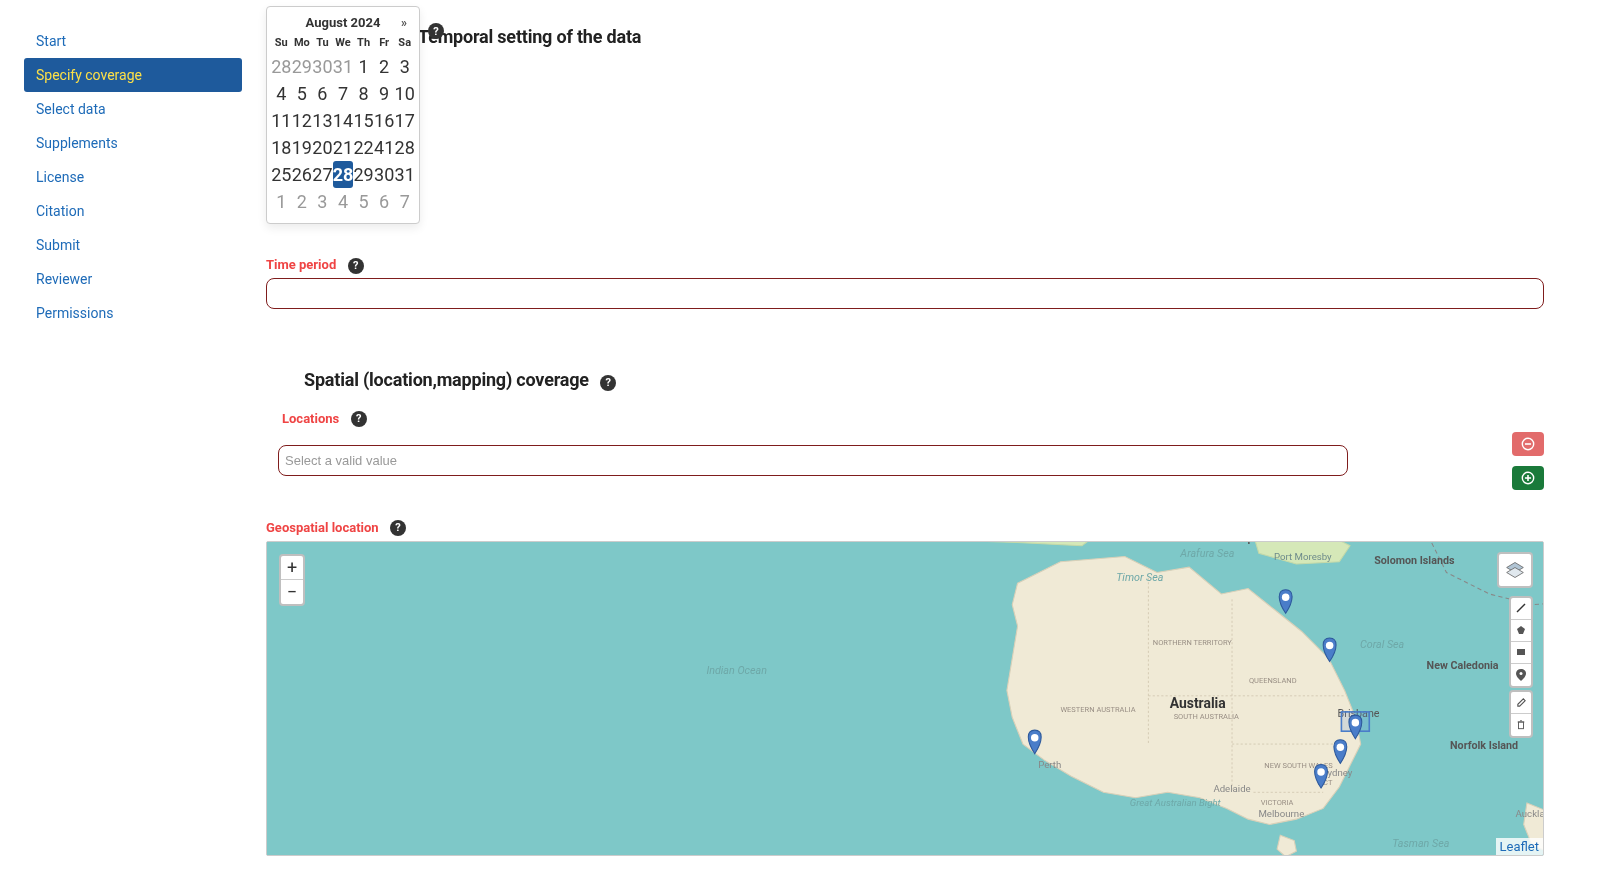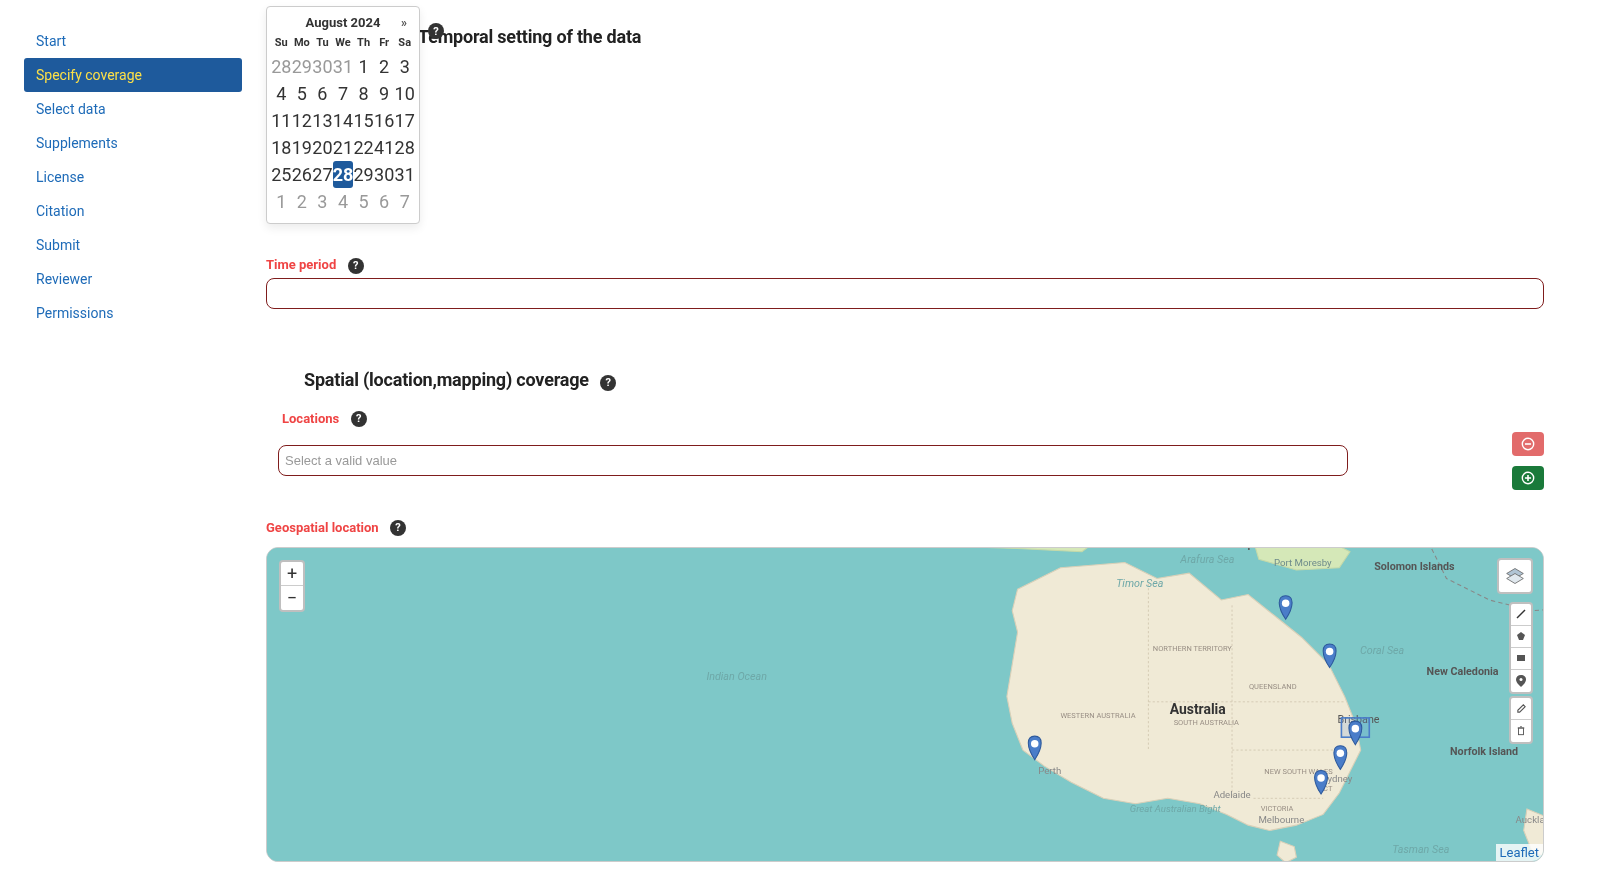--- a/index.html
+++ b/index.html
@@ -36,21 +36,21 @@
 .dp-head { display:flex; align-items:center; justify-content:center; position:relative; padding:2px 0 4px; }
 .dp-head .dp-title { font-weight:700; font-size:13px; }
 .dp-head .dp-next { position:absolute; right:8px; cursor:pointer; font-weight:700; color:#555; }
 .dp-grid { display:grid; grid-template-columns: repeat(7, 1fr); text-align:center; }
 .dp-dow { font-weight:700; font-size:11px; color:#333; padding:2px 0 4px; }
 .dp-cell { font-size:18px; padding:3px 0; color:#333; cursor:pointer; border-radius:3px; }
 .dp-cell.other { color:#999; }
 .dp-cell.selected { background:#1e5a9c; color:#fff; font-weight:700; }
 
 
-.map-wrap { position:relative; width:100%; height:315px; border:1px solid #ccc; border-radius:12px; overflow:hidden; background:#7ec8c8; margin-top:6px; }
+.map-wrap { position:relative; width:100%; height:315px; border:1px solid #ccc; border-radius:2px; overflow:hidden; background:#7ec8c8; }
 .map-svg { width:100%; height:100%; display:block; }
 .map-ctrl { position:absolute; background:#fff; border:2px solid rgba(0,0,0,0.25); border-radius:4px; font-size:18px; color:#333; }
 .zoom-ctrl { top:12px; left:12px; width:26px; }
 .zoom-ctrl .zbtn { width:100%; height:24px; display:flex; align-items:center; justify-content:center; cursor:pointer; }
 .zoom-ctrl .zbtn:first-child { border-bottom:1px solid #ccc; }
 .layers-ctrl { top:10px; right:10px; width:36px; height:36px; display:flex; align-items:center; justify-content:center; cursor:pointer; }
 .draw-ctrl { top:54px; right:10px; width:24px; }
 .draw-ctrl .dbtn { width:100%; height:22px; display:flex; align-items:center; justify-content:center; cursor:pointer; border-bottom:1px solid #ccc; font-size:12px; }
 .draw-ctrl .dbtn:last-child { border-bottom:none; }
 .edit-ctrl { top:148px; right:10px; width:24px; }

